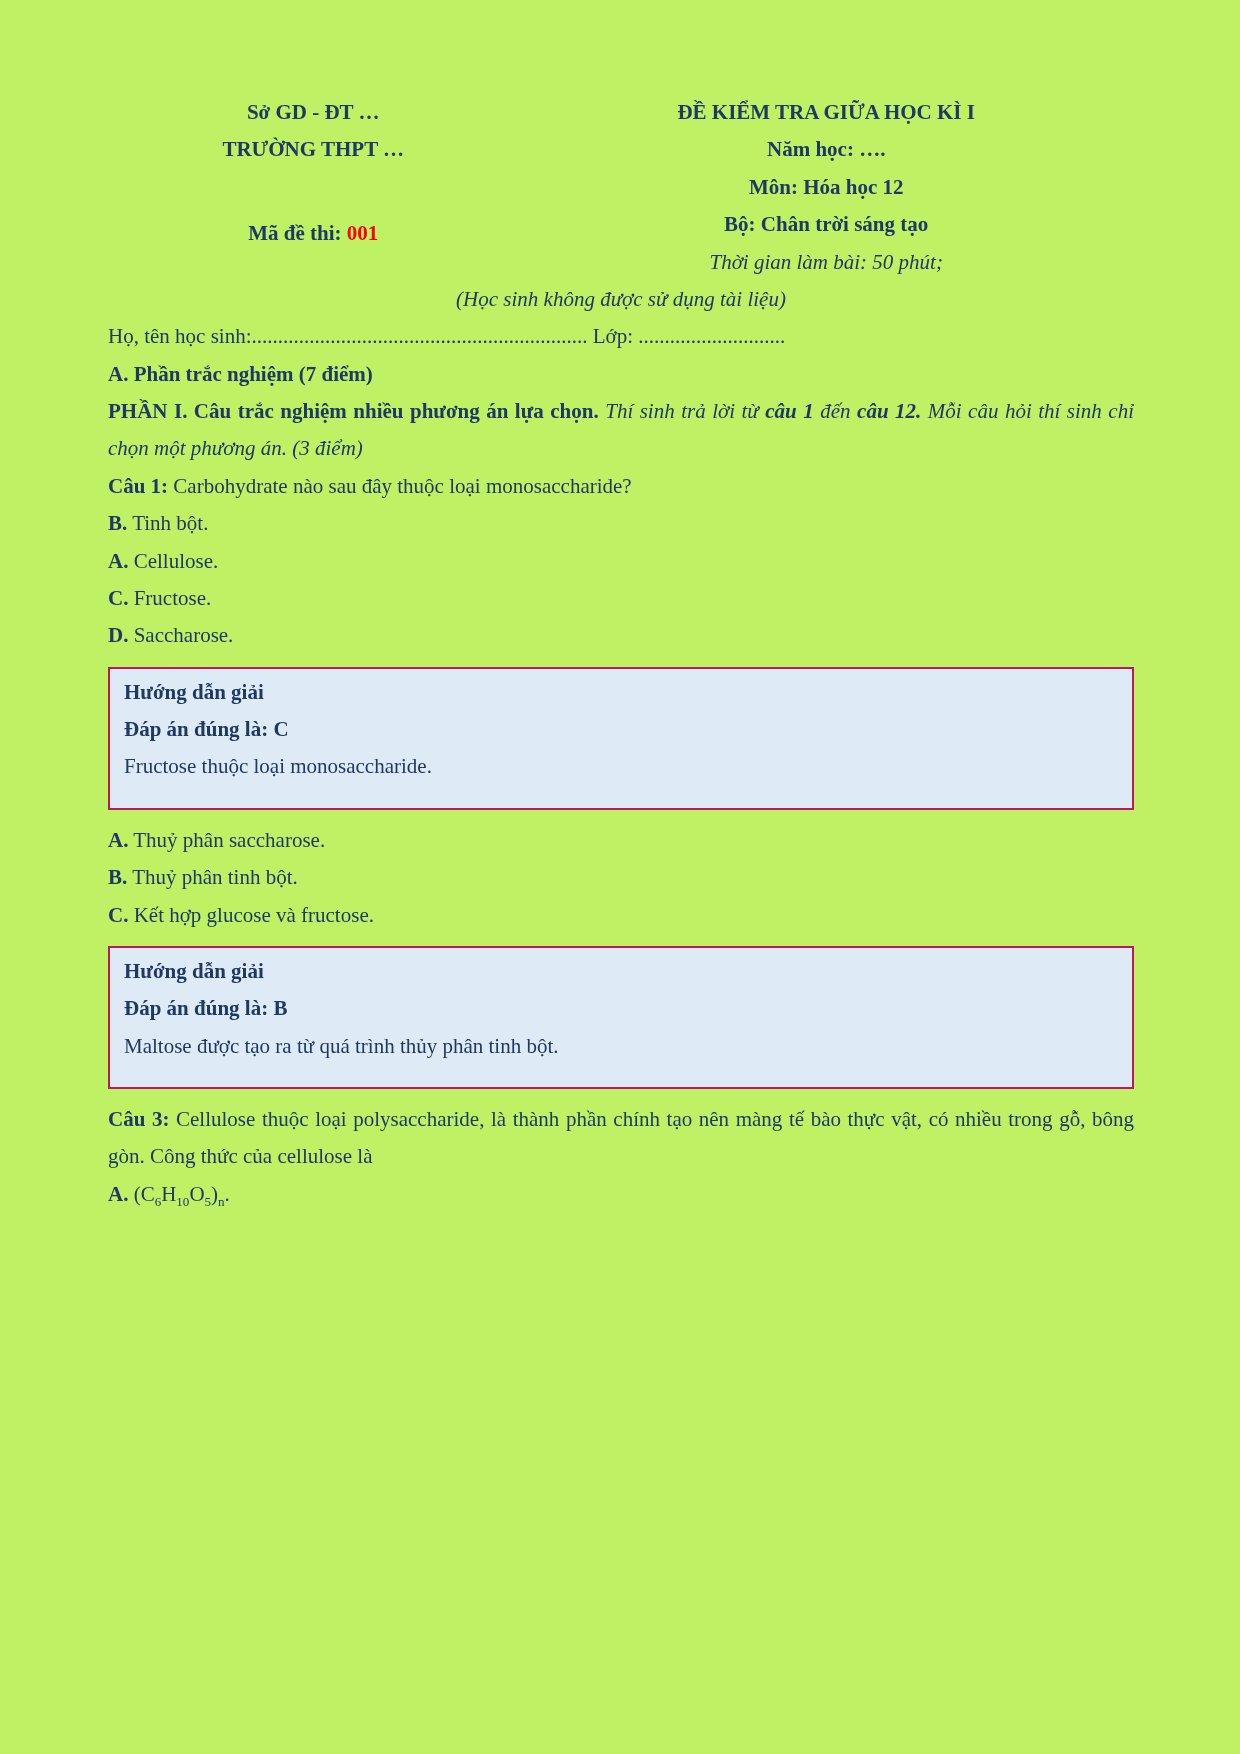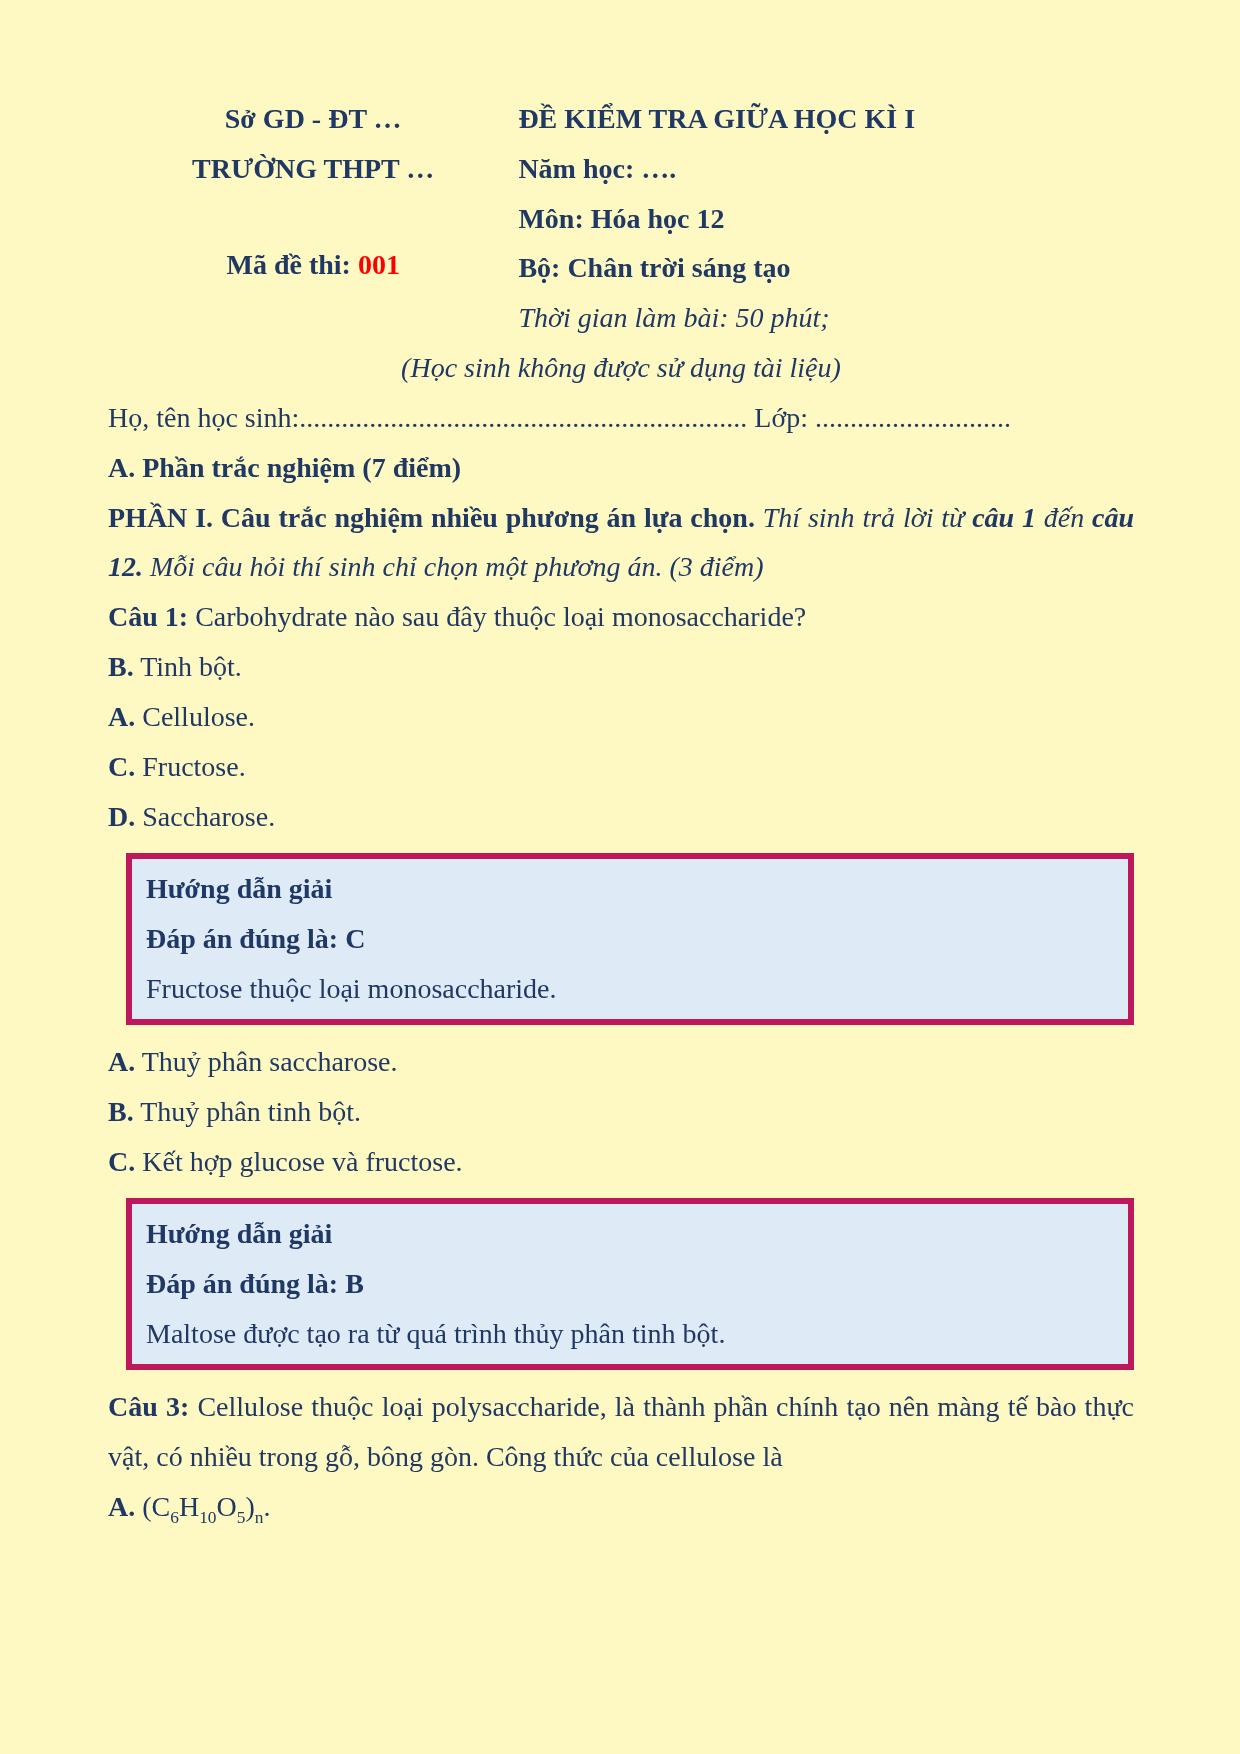--- a/index.html
+++ b/index.html
@@ -1,49 +1,49 @@
 <!DOCTYPE html>
 <html><head>
 <meta charset="utf-8">
 <style>
   * { box-sizing: border-box; }
   html, body { margin: 0; padding: 0; background: #ffffff; }
   .page {
     width: 1240px;
     height: 1754px;
     margin: 0 auto;
-    background: #fef9c3;
+    background: #bef264;
     font-family: "Liberation Serif", "DejaVu Serif", serif;
     color: #1f3864;
-    font-size: 28px;
+    font-size: 21px;
     line-height: 1.78;
     padding: 94px 106px 40px 108px;
     overflow: hidden;
   }
   p { margin: 0; }
   .bold { font-weight: bold; }
   .italic { font-style: italic; }
   .red { color: #ff0000; }
 
   .exam-header { display: flex; width: 100%; }
   .exam-header .col-left  { width: 40%; text-align: center; font-weight: bold; }
-  .exam-header .col-right { width: 60%; font-weight: bold; }
+  .exam-header .col-right { width: 60%; text-align: center; font-weight: bold; }
   .exam-header .blank-line { height: 46px; }
   .exam-header .duration { font-weight: normal; font-style: italic; }
 
   .note-line { text-align: center; font-style: italic; }
 
   .body-line { text-align: left; }
   .question-text { text-align: justify; }
 
   .solution-box {
-    border: 6px solid #be185d;
+    border: 2px solid #be185d;
     background: #deeaf6;
-    margin: 12px 0 12px 18px;
-    padding: 5px 16px 5px 14px;
+    margin: 12px 0 12px 0;
+    padding: 5px 16px 22px 14px;
   }
 
   sub { font-size: 0.62em; line-height: 0; }
 </style>
 </head>
 <body>
 
 <div class="page">
 
   <div class="exam-header">

